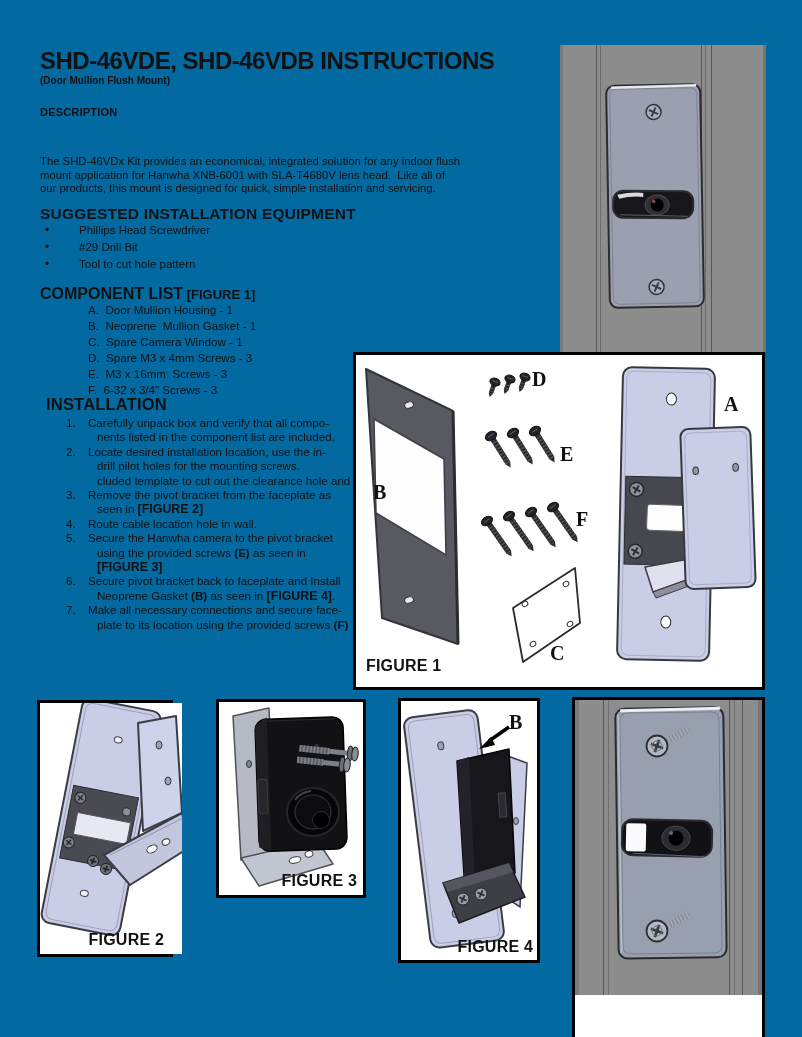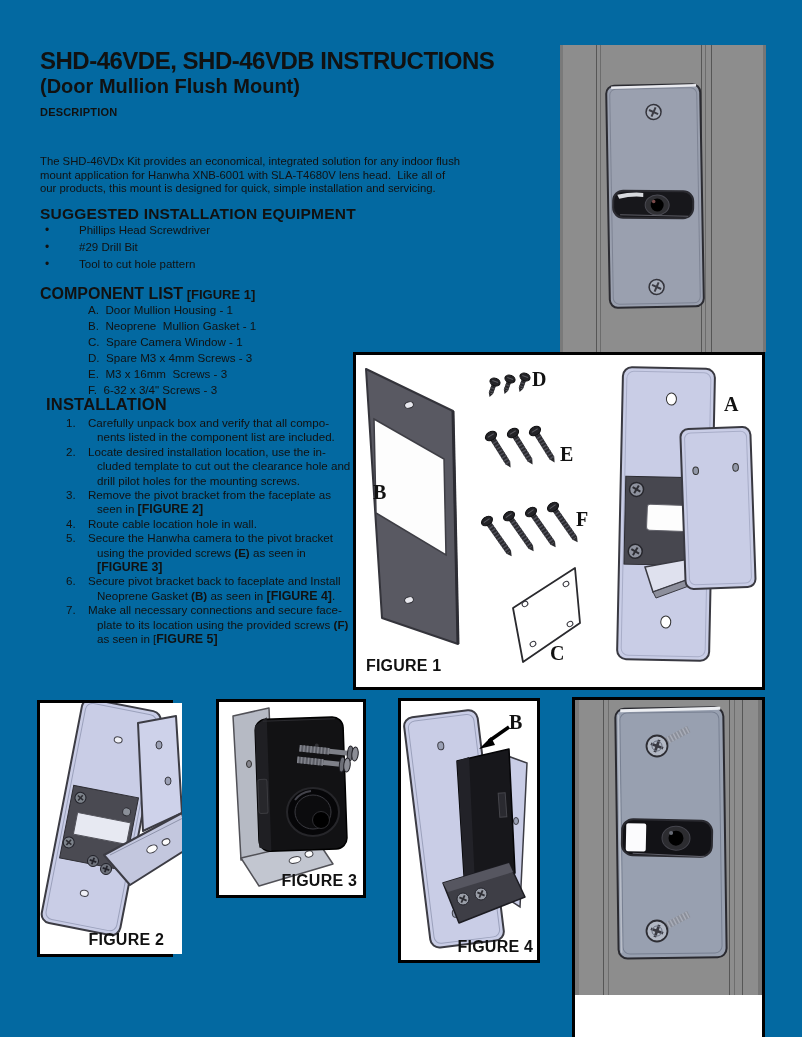--- a/index.html
+++ b/index.html
@@ -1,21 +1,21 @@
 <!DOCTYPE html>
 <html><head>
 <meta charset="utf-8">
 <style>
   html,body{margin:0;padding:0;background:#e9e9e9;}
   .page{position:relative;width:802px;height:1037px;background:#0369a1;overflow:hidden;
         font-family:"Liberation Sans",sans-serif;color:#111;}
   .abs{position:absolute;}
   .t{white-space:pre;}
   .title{left:40px;top:47px;font-size:24px;font-weight:bold;letter-spacing:-0.5px;}
-  .subtitle{left:40px;top:75px;font-size:20px;font-weight:bold;}
+  .subtitle{left:40px;top:75px;font-size:10px;font-weight:bold;}
   .h1{font-weight:bold;letter-spacing:0.2px;}
   .desc-h{left:40px;top:106px;font-size:11px;text-align:center;}
   .desc{left:40px;top:155px;font-size:11.3px;line-height:13.6px;}
   .equip-h{left:40px;top:205px;font-size:15.5px;}
   .equip{left:40px;top:224px;font-size:11.5px;}
   .equip .row{height:17px;position:relative;}
   .equip .bullet{position:absolute;left:5px;top:-1px;font-size:12px;}
   .equip .lbl{position:absolute;left:39px;}
   .comp-h{left:40px;top:285px;}
   .comp-h .big{font-size:16px;font-weight:bold;}
@@ -72,33 +72,32 @@
     <div class="t">D.  Spare M3 x 4mm Screws - 3</div>
     <div class="t">E.  M3 x 16mm  Screws - 3</div>
     <div class="t">F.  6-32 x 3/4" Screws - 3</div>
   </div>
 
   <div class="abs t h1 inst-h">INSTALLATION</div>
   <div class="abs steps">
     <div class="line first"><span class="num">1.</span><span>Carefully unpack box and verify that all compo-</span></div>
     <div class="line cont"><span>nents listed in the component list are included.</span></div>
     <div class="line first"><span class="num">2.</span><span>Locate desired installation location, use the in-</span></div>
+    <div class="line cont"><span>drill pilot holes for the mounting screws.</span></div>
     <div class="line cont"><span>cluded template to cut out the clearance hole and</span></div>
-    <div class="line cont"><span>drill pilot holes for the mounting screws.</span></div>
     <div class="line first"><span class="num">3.</span><span>Remove the pivot bracket from the faceplate as</span></div>
     <div class="line cont"><span>seen in </span><b class="fr">[FIGURE 2]</b></div>
     <div class="line first"><span class="num">4.</span><span>Route cable location hole in wall.</span></div>
     <div class="line first"><span class="num">5.</span><span>Secure the Hanwha camera to the pivot bracket</span></div>
     <div class="line cont"><span>using the provided screws </span><b>(E)</b><span> as seen in</span></div>
     <div class="line cont"><b class="fr">[FIGURE 3]</b></div>
     <div class="line first"><span class="num">6.</span><span>Secure pivot bracket back to faceplate and Install</span></div>
     <div class="line cont"><span>Neoprene Gasket </span><b>(B)</b><span> as seen in </span><b class="fr">[FIGURE 4]</b><span>.</span></div>
     <div class="line first"><span class="num">7.</span><span>Make all necessary connections and secure face-</span></div>
     <div class="line cont"><span>plate to its location using the provided screws </span><b>(F)</b></div>
-    <div class="line cont"><span>as seen in [</span><b class="fr">FIGURE 5]</b></div>
   </div>
 
   <div class="abs" style="left:560px;top:45px;width:206px;height:307px;">
     <svg width="206" height="307" viewBox="0 0 206 307">
       <rect width="206" height="307" fill="#8d8d8d"></rect>
       <rect x="0" width="3" height="307" fill="#7a7a7a"></rect>
       <line x1="36.5" y1="0" x2="36.5" y2="307" stroke="#565656"></line>
       <line x1="40.5" y1="0" x2="40.5" y2="307" stroke="#6c6c6c"></line>
       <line x1="141.5" y1="0" x2="141.5" y2="307" stroke="#565656"></line>
       <line x1="145.5" y1="0" x2="145.5" y2="307" stroke="#6c6c6c"></line>

